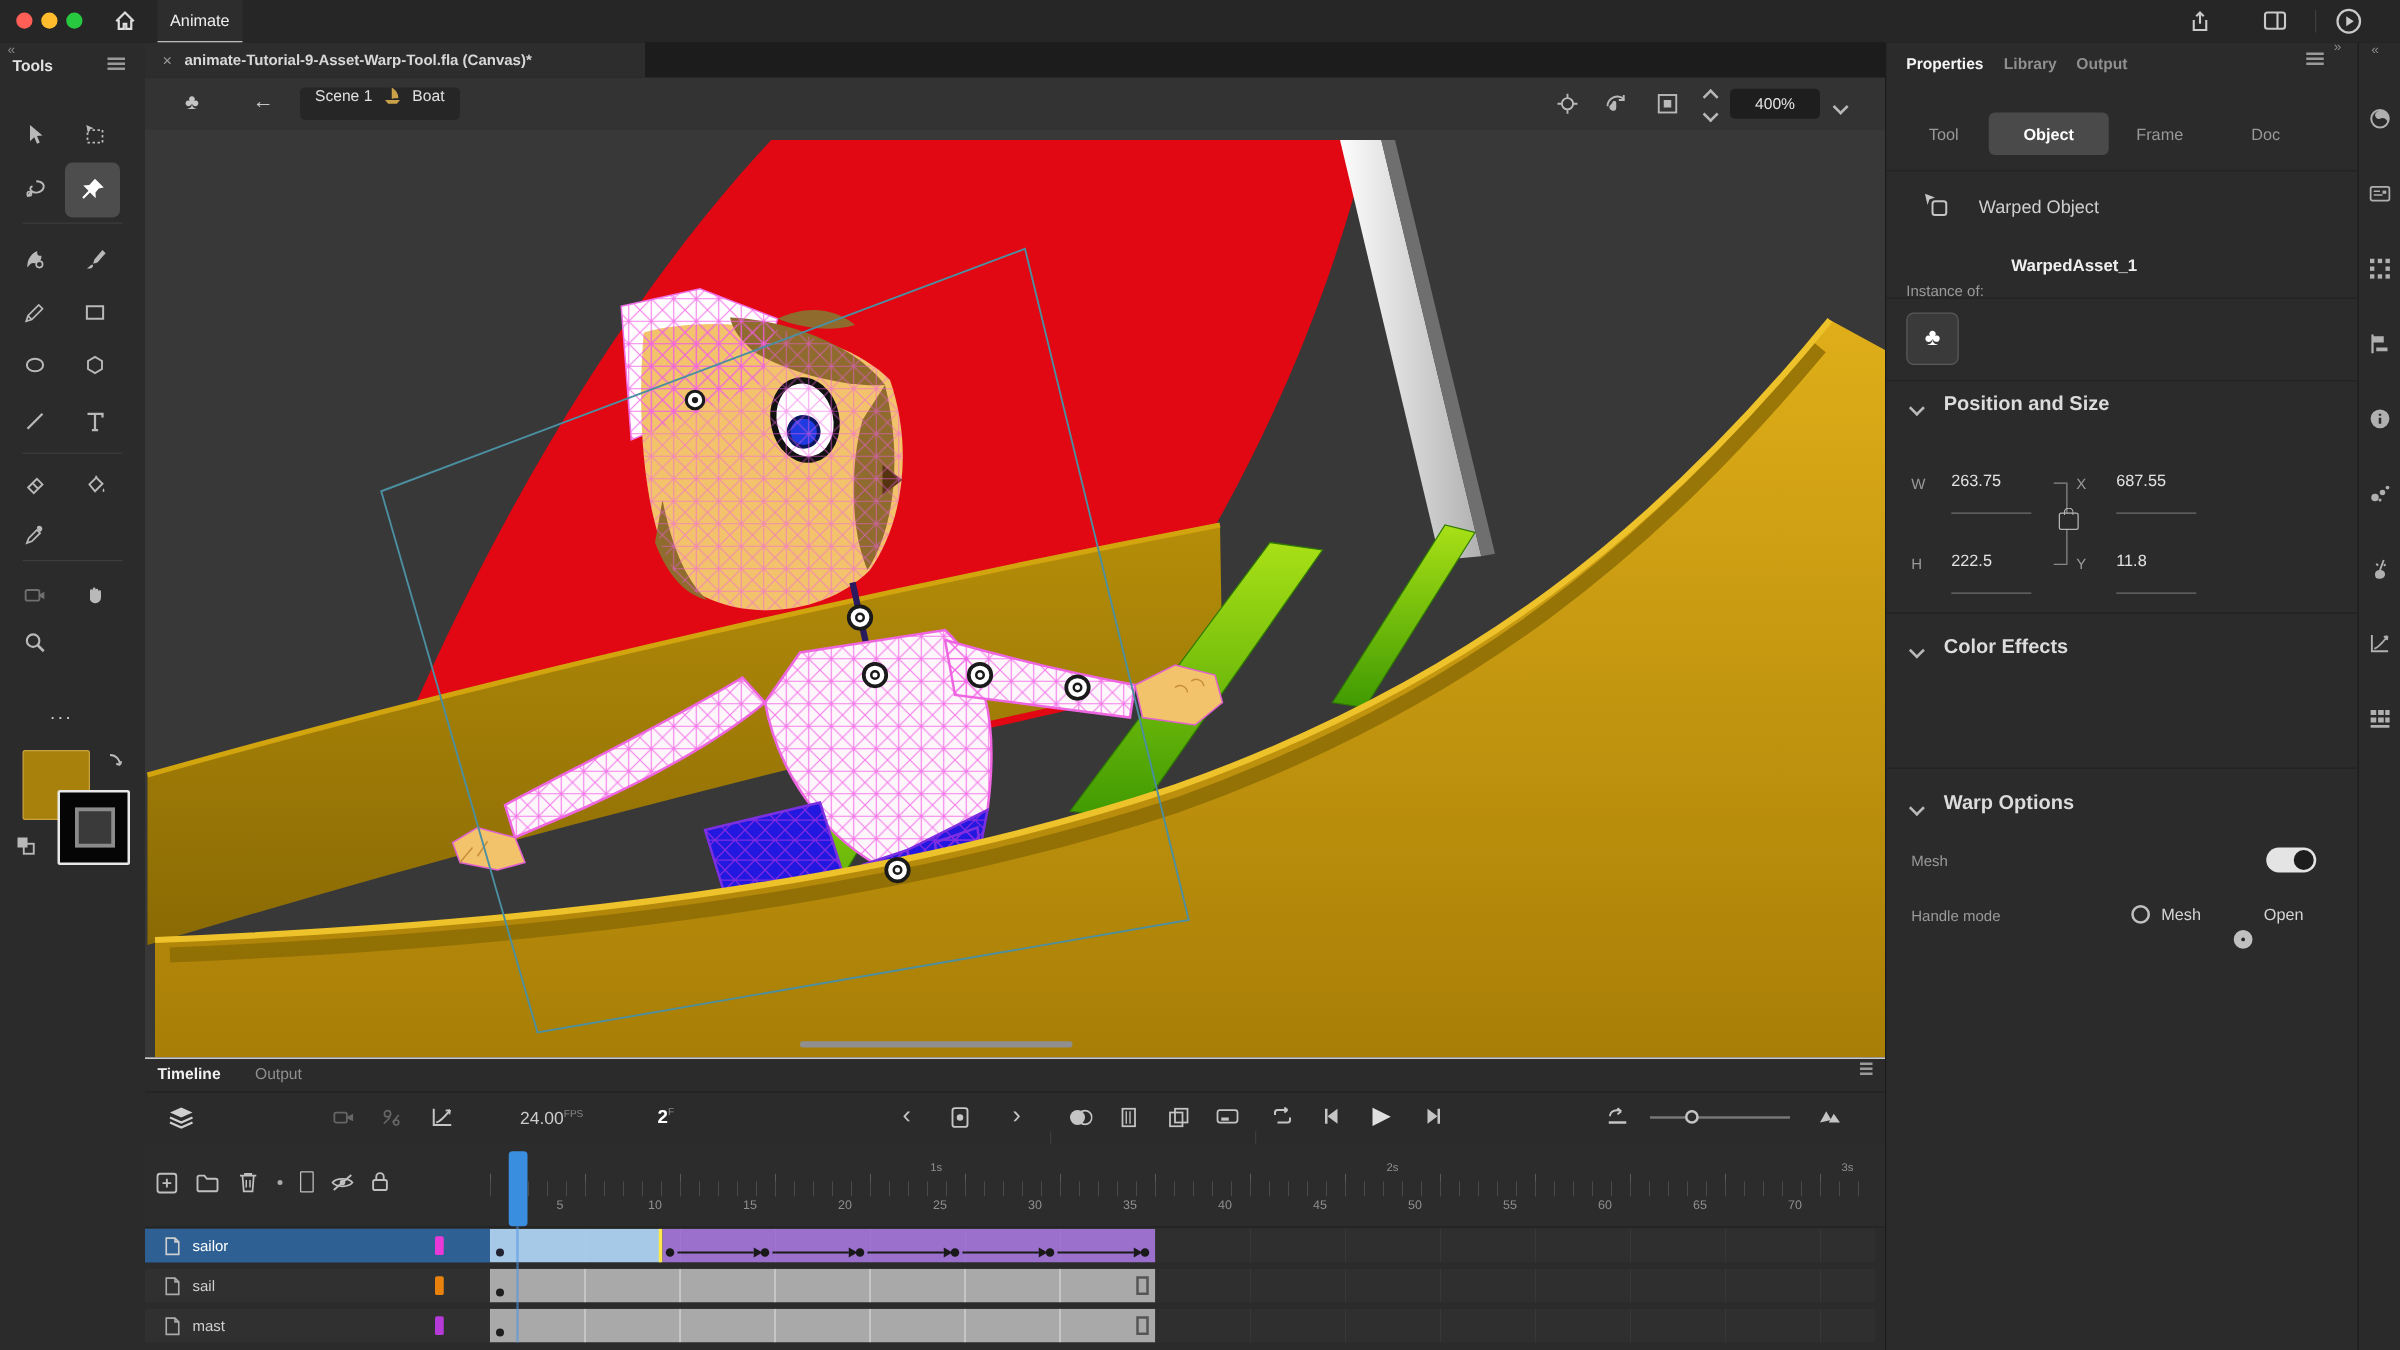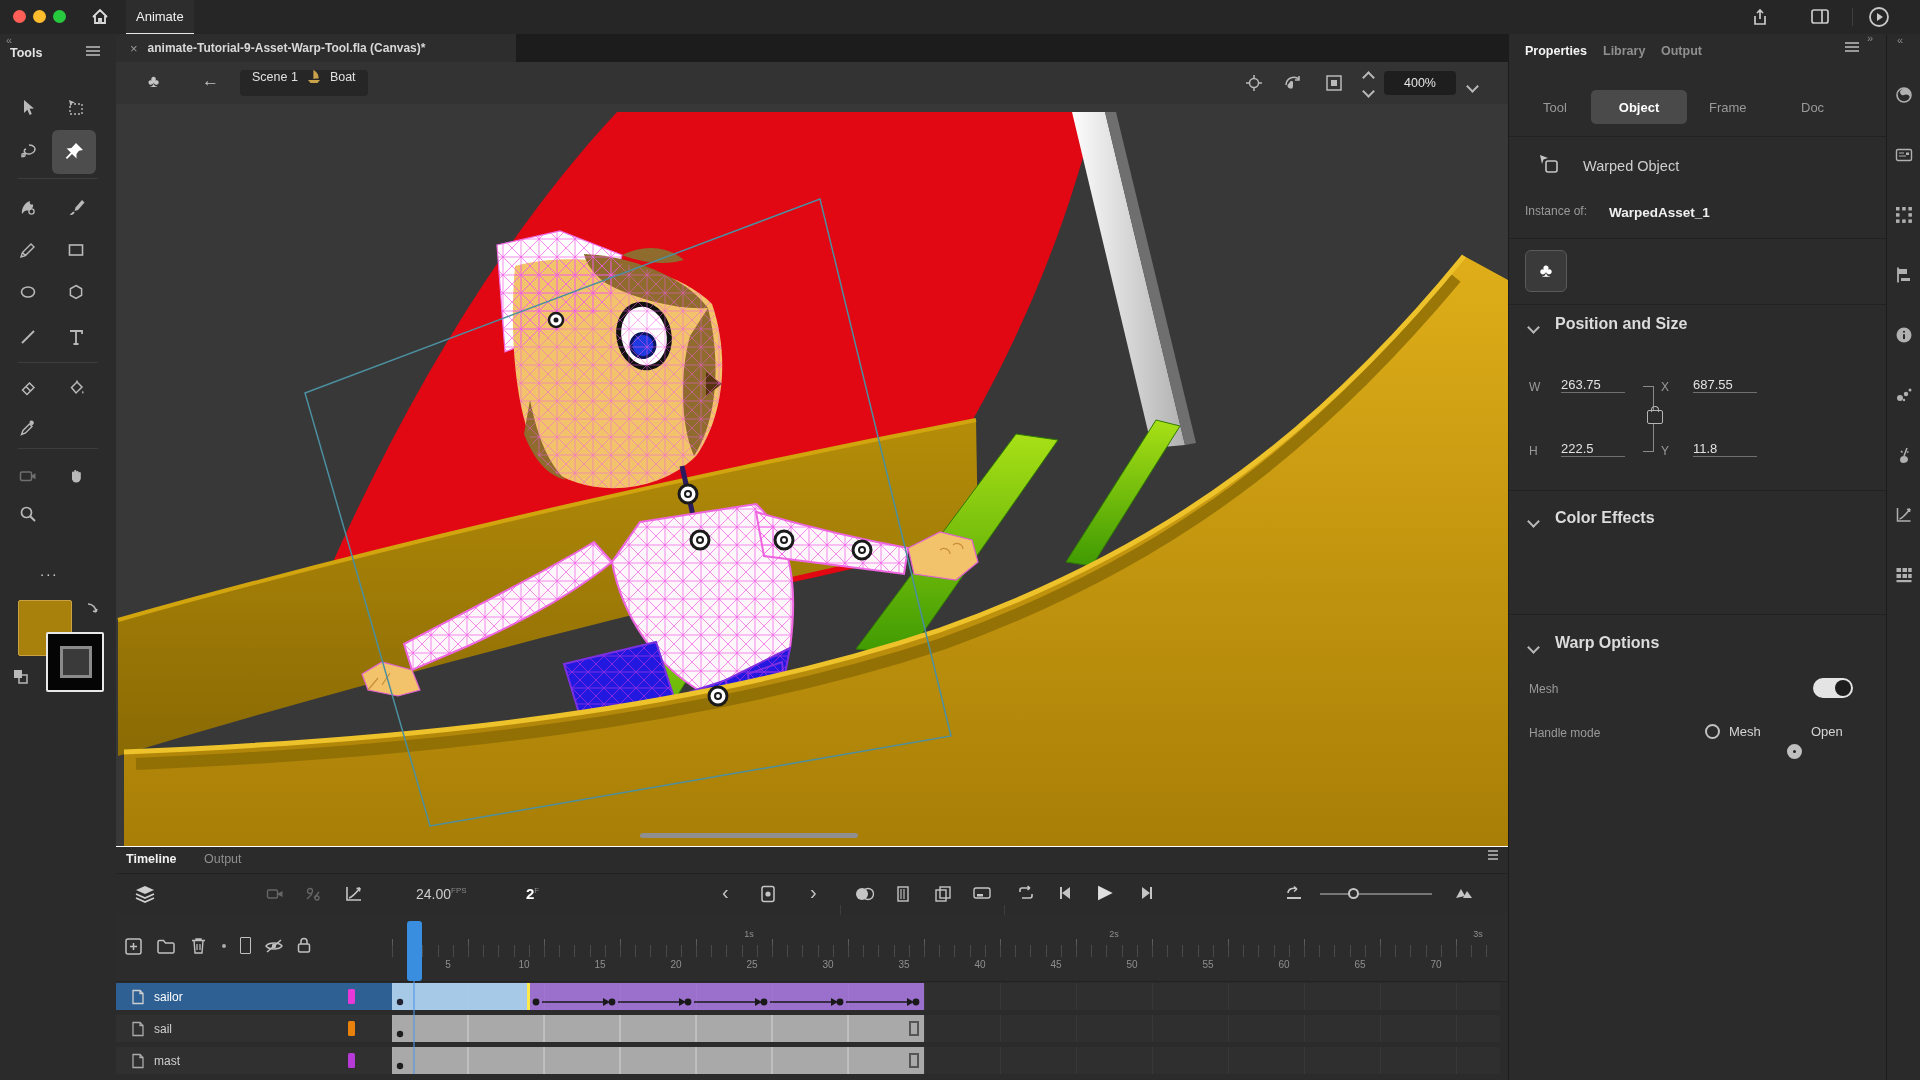--- a/index.html
+++ b/index.html
@@ -58,21 +58,21 @@
   
   #props{left:1508px;top:34px;width:378px;height:1046px;background:#2b2b2b;border-left:1px solid #1c1c1c;}
   .ptab{font-size:12.5px;color:#8f8f8f;top:10px;font-weight:bold;}
   .ptab.active{color:#f5f5f5;font-weight:bold;}
   .subtab{font-size:13px;color:#999;top:66px;}
   #subtab-object{left:82px;top:56px;width:96px;height:34px;background:#4a4a4a;border-radius:5px;
      display:flex;align-items:center;justify-content:center;color:#fff;font-size:13px;font-weight:bold;}
   .pdiv{left:0;width:378px;height:1px;background:#222;}
   .seclabel{font-size:16px;color:#dcdcdc;font-weight:bold;}
   .flabel{font-size:12px;color:#9a9a9a;}
-  .fval{font-size:13px;color:#e2e2e2;border-bottom:1px solid #6f6f6f;padding-bottom:0;min-width:64px;}
+  .fval{font-size:13px;color:#e2e2e2;border-bottom:1px solid #6f6f6f;padding-bottom:18px;min-width:64px;}
   #dropdown{left:16px;top:514px;width:332px;height:40px;border:1.5px solid #666;border-radius:8px;
      display:flex;align-items:center;justify-content:space-between;padding:0 16px;box-sizing:border-box;
      color:#e8e8e8;font-size:14px;font-weight:bold;}
   .toggle{width:40px;height:20px;border-radius:10px;background:#e4e4e4;position:relative;}
   .toggle .knob{position:absolute;right:2px;top:2px;width:16px;height:16px;border-radius:50%;background:#1d1d1d;}
   .radio{width:15px;height:15px;border-radius:50%;border:2px solid #c0c0c0;box-sizing:border-box;}
   .radio.on{background:#c0c0c0;position:relative;}
   .radio.on:after{content:"";position:absolute;left:4px;top:4px;width:3px;height:3px;border-radius:50%;background:#222;}
   
   #dock{left:1886px;top:34px;width:34px;height:1046px;background:#2a2a2a;border-left:1px solid #1c1c1c;}
@@ -711,21 +711,21 @@
   <div class="abs pdiv" style="top:102px"></div>
 
   <div class="abs icon" style="left:28px;top:118px">
     <svg width="24" height="24" viewBox="0 0 24 24">
         <rect x="9" y="9" width="11" height="11" rx="2" stroke="#c5c5c5" stroke-width="1.6" fill="none"></rect>
         <path d="M3 3 l8 3 -4.5 1.5 L5 12 Z" fill="#c5c5c5"></path>
       </svg>
   </div>
   <div class="abs" style="left:74px;top:124px;font-size:14.5px;color:#cfcfcf">Warped Object</div>
 
-  <div class="abs flabel" style="left:16px;top:170px">Instance of:</div>
+  <div class="abs flabel" style="left:16px;top:192px">Instance of:</div>
   <div class="abs" style="left:100px;top:171px;font-size:13.5px;color:#efefef;font-weight:bold">WarpedAsset_1</div>
   <div class="abs pdiv" style="top:204px"></div>
 
   <div class="abs" style="left:16px;top:216px;width:40px;height:40px;border:1px solid #5a5a5a;border-radius:6px;display:flex;align-items:center;justify-content:center;background:#3a3a3a">
     <span class="glyph" style="font-size:19px;color:#fff">♣</span>
   </div>
   <div class="abs pdiv" style="top:270px"></div>
 
   <div class="abs" style="left:20px;top:284px"><span class="chev"></span></div>
   <div class="abs seclabel" style="left:46px;top:281px">Position and Size</div>

